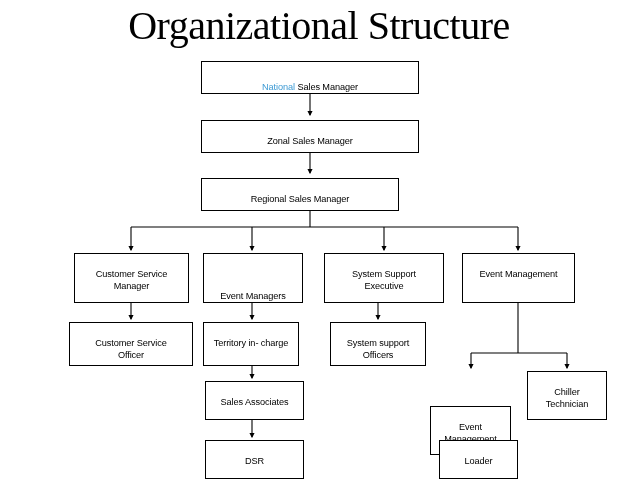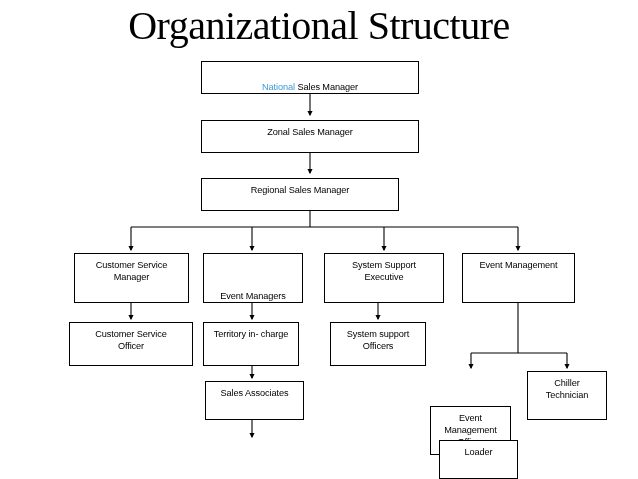--- a/index.html
+++ b/index.html
@@ -43,21 +43,21 @@
   .node {
     position: absolute;
     box-sizing: border-box;
     border: 1px solid #000000;
     background: #ffffff;
     color: #000000;
     font-family: "Liberation Sans", sans-serif;
     font-size: 9.2px;
     line-height: 12px;
     text-align: center;
-    padding-top: 5px;
+    padding-top: 14px;
     letter-spacing: -0.1px;
   }
   .node.single-center {
     display: flex;
     align-items: flex-end;
     justify-content: center;
     padding-top: 0;
   }
   .node .lbl {
     display: block;
@@ -168,14 +168,17 @@
   </div>
 
   <div class="node" style="left:205px; top:381px; width:99px; height:39px;">
     <span class="lbl">Sales Associates</span>
   </div>
 
   <div class="node" style="left:431px; top:440px; width:79px; height:39px;margin-left:8px;">
     <span class="lbl">Loader</span>
   </div>
 
+  <div class="node" style="left:205px; top:440px; width:99px; height:39px;">
+    <span class="lbl">DSR</span>
+  </div>
 
 </div>
 
 </body></html>

